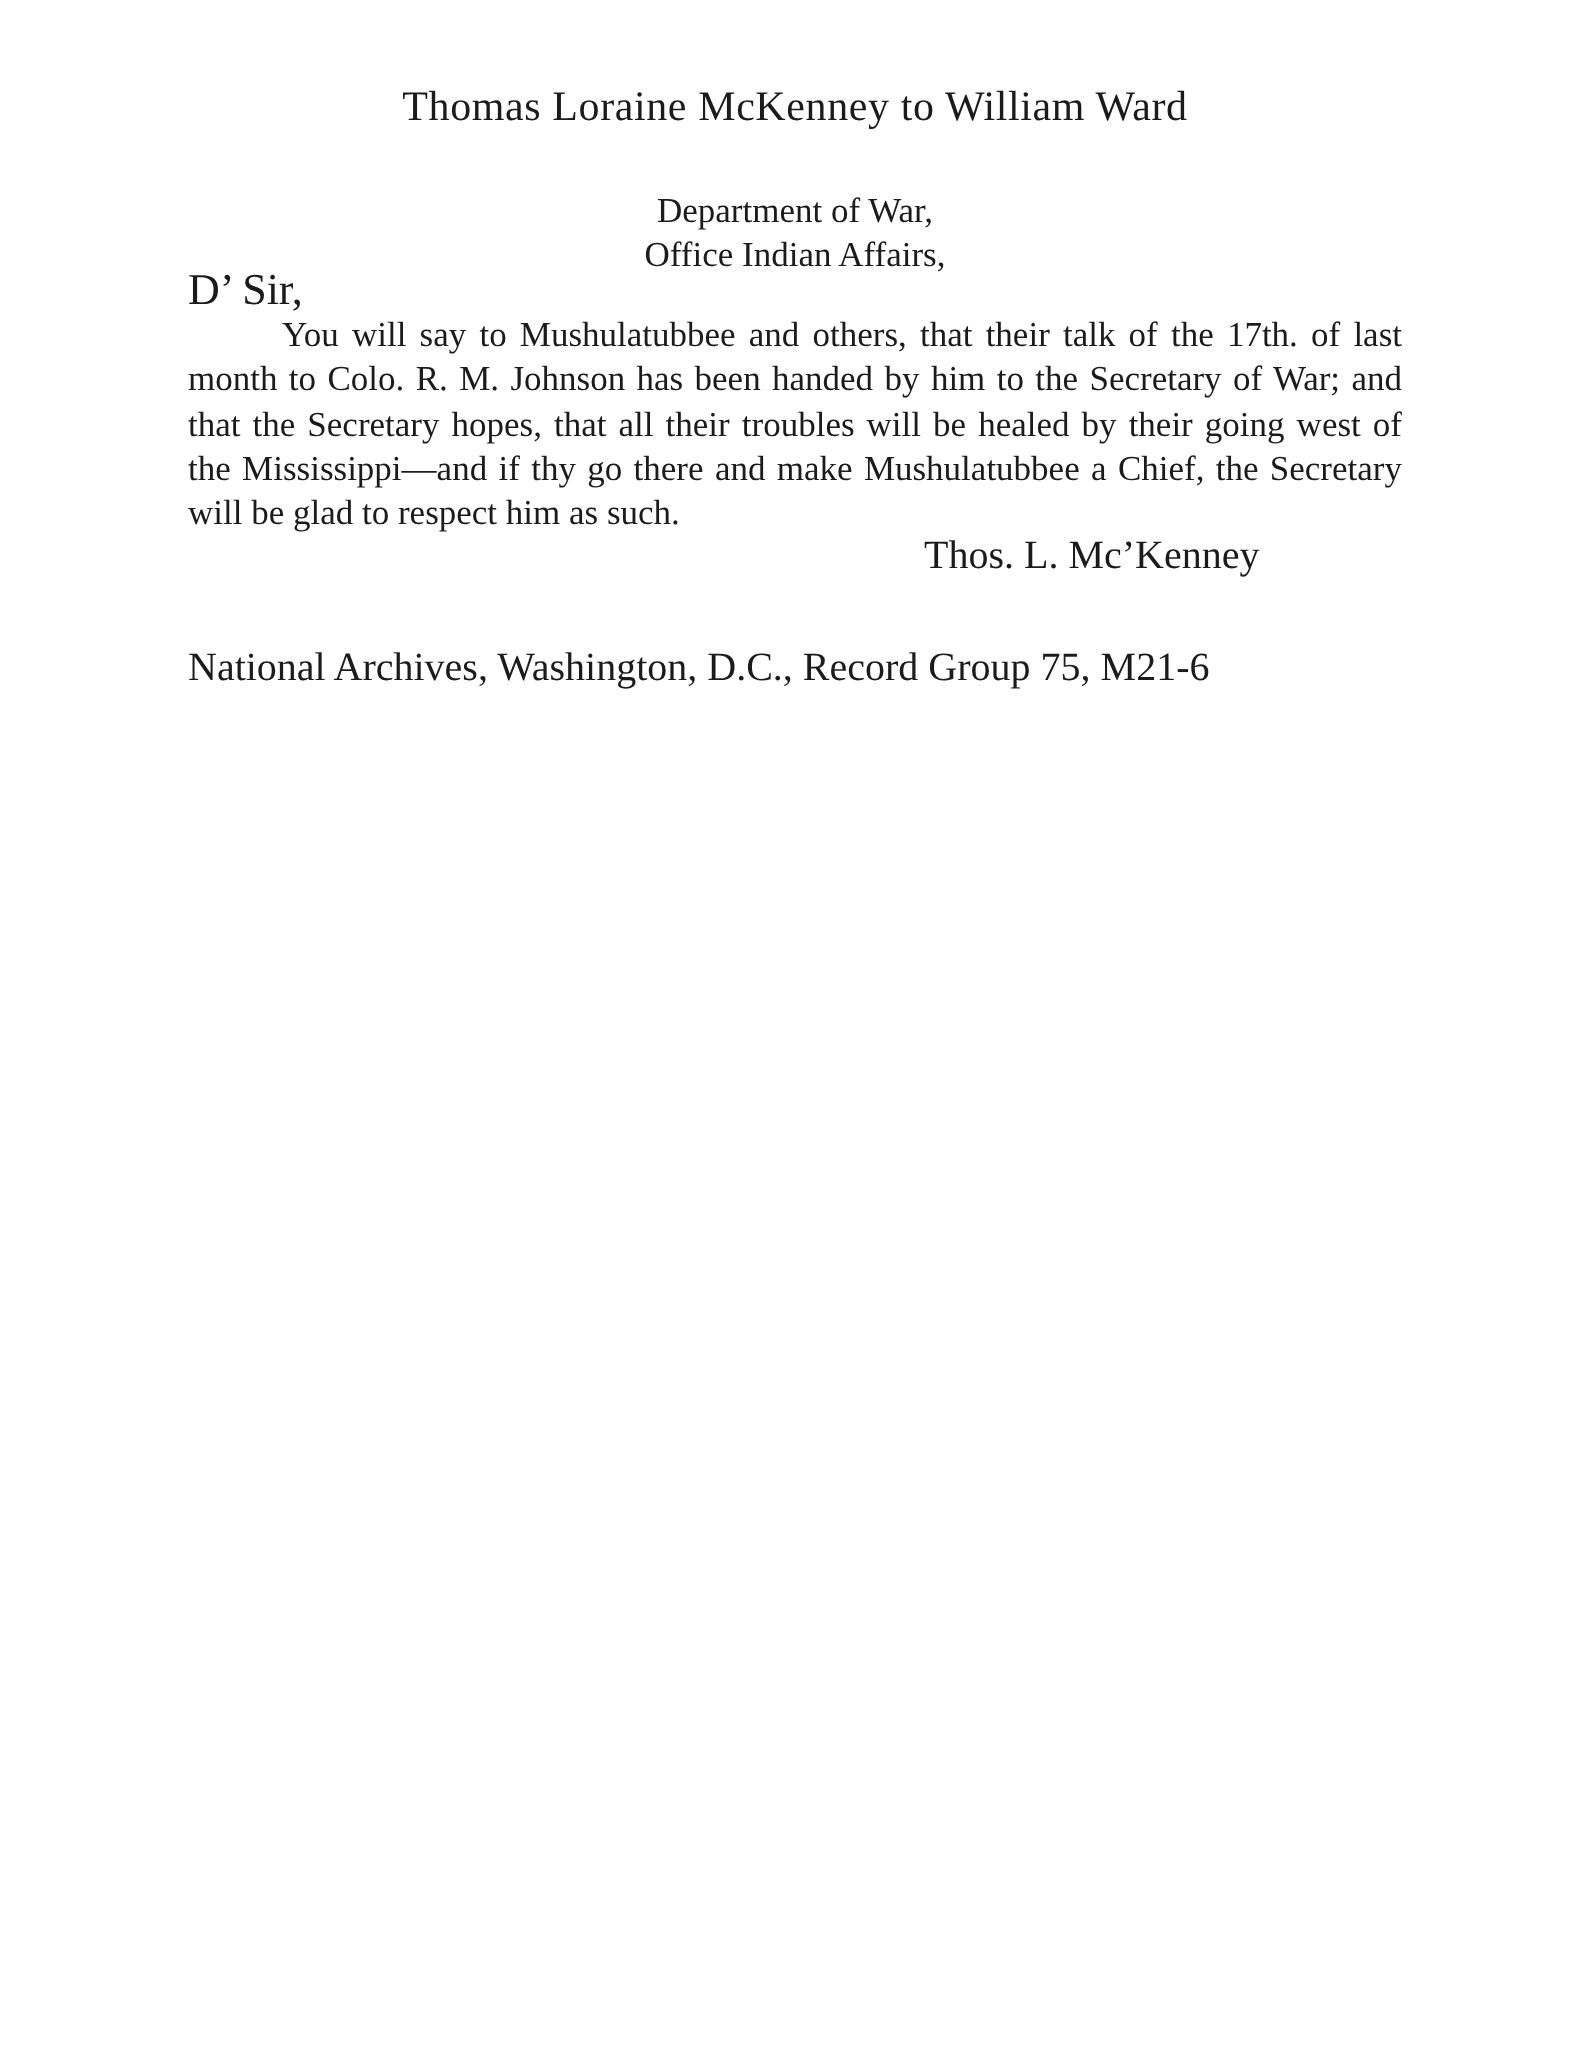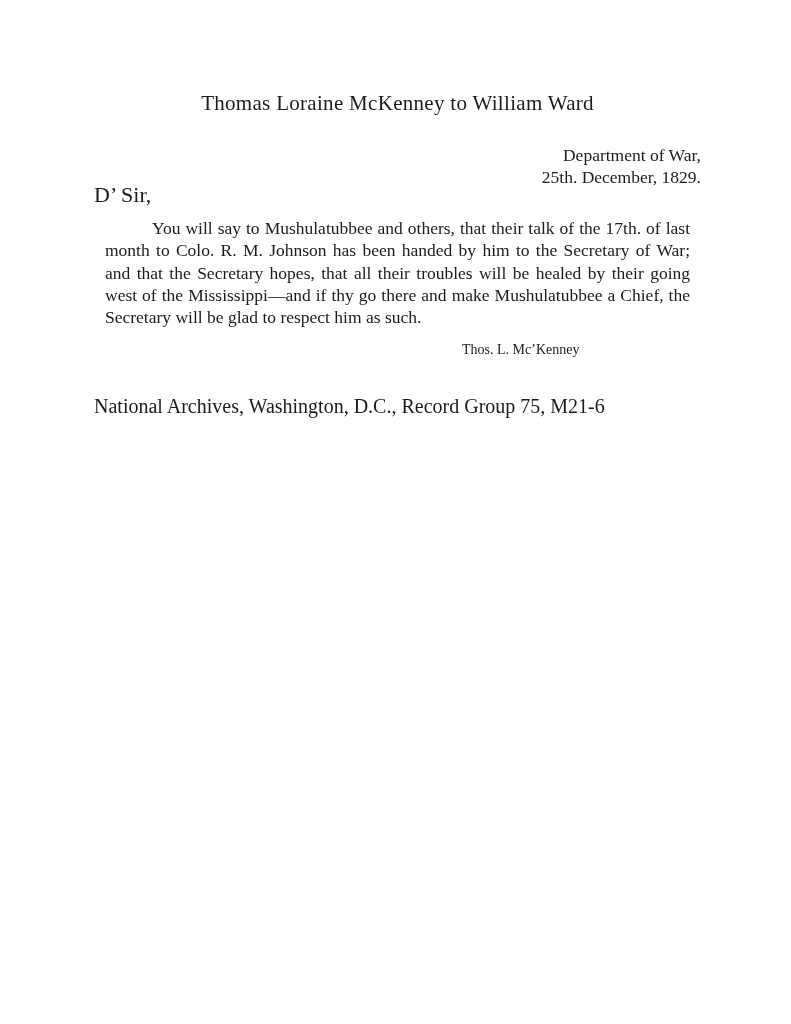--- a/index.html
+++ b/index.html
@@ -11,72 +11,72 @@
     width: 791px;
     height: 1024px;
     font-family: "Liberation Serif", serif;
     color: #1b1b1b;
     -webkit-font-smoothing: antialiased;
   }
   .page {
     box-sizing: border-box;
     width: 791px;
     height: 936px;
-    padding: 90px 90px 0 94px;
+    padding: 40px 90px 0 94px;
     background: #ffffff;
     overflow: hidden;
   }
   .title {
     margin: 0;
     font-size: 21px;
     font-weight: normal;
     text-align: center;
     line-height: 26px;
     letter-spacing: 0.3px;
   }
   .dateline {
     margin-top: 28px;
-    text-align: right;
+    text-align: center;
     font-size: 17.5px;
     line-height: 22px;
   }
   .salutation {
     margin-top: -5px;
     font-size: 22px;
     line-height: 23px;
   }
   .para {
-    margin: 11px;
+    margin: 0;
     font-size: 17.5px;
     line-height: 22.3px;
     text-align: justify;
     text-indent: 47px;
   }
   .signature {
     margin-top: 0;
     margin-left: 368px;
-    font-size: 14px;
+    font-size: 20px;
     line-height: 22.3px;
   }
   .source {
     margin-top: 33px;
     font-size: 20px;
     line-height: 22px;
   }
 </style>
 </head>
 <body>
 
 <div class="page">
 
   <h1 class="title">Thomas Loraine McKenney to William Ward</h1>
 
   <div class="dateline">
     <div>Department of War,</div>
-    <div>25th. December, 1829.</div>
+    <div>Office Indian Affairs,</div>
   </div>
 
   <div class="salutation">D’ Sir,</div>
 
   <p class="para">You will say to Mushulatubbee and others, that their talk of the 17th. of last month to Colo. R. M. Johnson has been handed by him to the Secretary of War; and that the Secretary hopes, that all their troubles will be healed by their going west of the Mississippi—and if thy go there and make Mushulatubbee a Chief, the Secretary will be glad to respect him as such.</p>
 
 
   <div class="signature">Thos. L. Mc’Kenney</div>
 
   <div class="source">National Archives, Washington, D.C., Record Group 75, M21-6</div>

